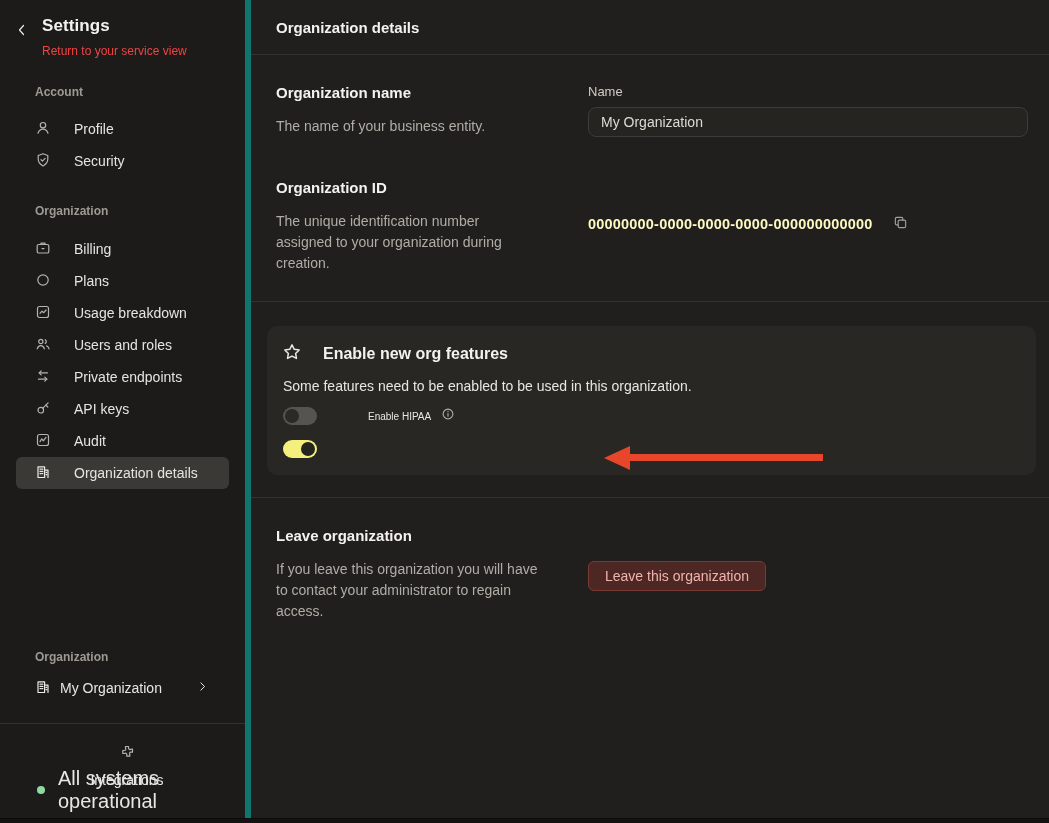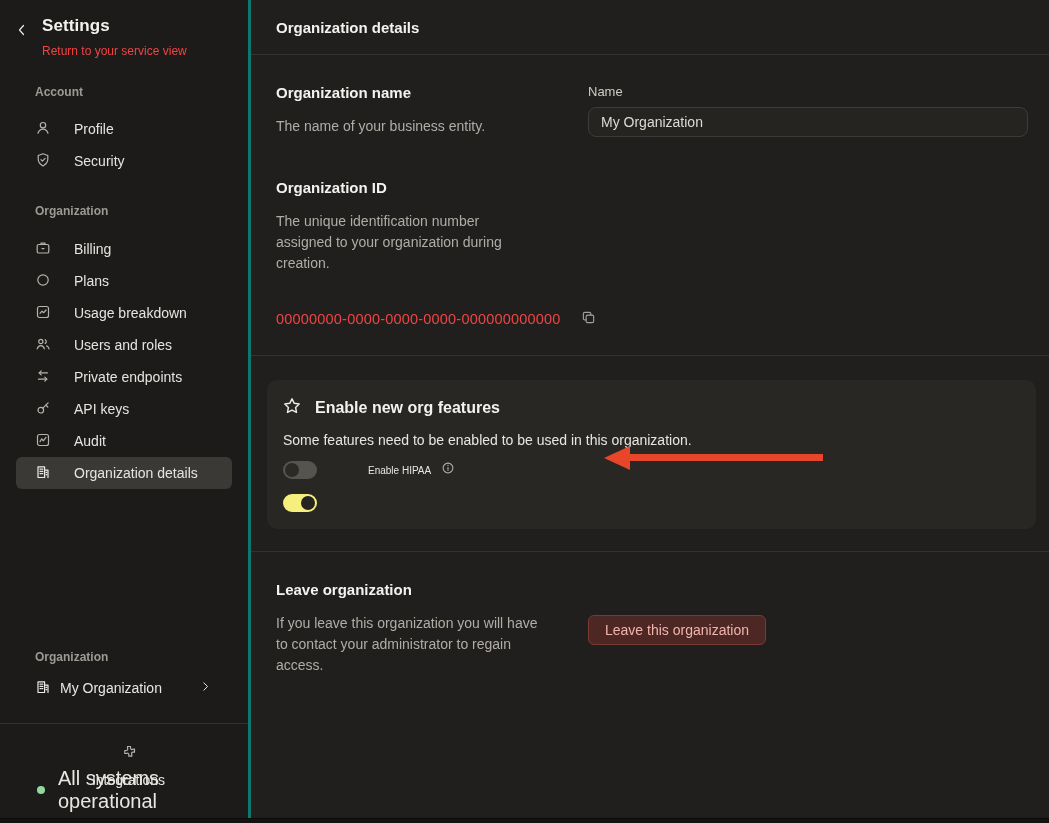--- a/index.html
+++ b/index.html
@@ -10,21 +10,21 @@
     -webkit-font-smoothing:antialiased;
   }
   .app { display:flex; width:1049px; height:823px; position:relative; }
 
   
   .ic { width:16px; height:16px; stroke:#b6b3ad; fill:none; stroke-width:1.2; stroke-linecap:round; stroke-linejoin:round; flex:none; }
   .ic.white { stroke:#eceae6; }
 
   
   .sidebar {
-    width:251px; height:100%; background:#1c1b19; border-right:3px solid #0f766e;
+    width:251px; height:100%; background:#1c1b19; border-right:6px solid #0f766e;
     display:flex; flex-direction:column; flex:none;
   }
   .sb-header { display:flex; padding:16px 16px 0 14px; gap:10px; cursor:pointer; }
   .sb-back { width:18px; padding-top:6px; }
   .sb-title { font-size:17px; font-weight:700; color:#f4f2ef; letter-spacing:.1px; }
   .sb-subtitle { font-size:12px; color:#ef4444; margin-top:8px; }
   .sb-label { font-size:12px; font-weight:700; color:#9d9a94; margin:27px 0 0 35px; }
   .sb-list { margin-top:14px; }
   .sb-list.second { margin-top:15px;text-align:center; }
   .sb-item {
@@ -51,32 +51,32 @@
   .col-l p { margin-top:15px; font-size:14px; line-height:21px; color:#b0ada7; }
   .col-r { flex:1; min-width:0; }
 
   .field-label { font-size:13px; font-weight:500; color:#cfccc6; }
   .text-input {
     margin-top:8px; width:100%; height:30px; background:#252421; border:1px solid #3d3b37;
     border-radius:8px; color:#dddbd7; font-size:14px; padding:0 12px;
     font-family:"Liberation Sans","DejaVu Sans",sans-serif; outline:none;
   }
 
-  .section.orgid { padding-top:42px;flex-direction:column; }
+  .section.orgid { padding-top:42px; }
   .orgid-row { display:flex; align-items:center; gap:20px; padding-top:36px; }
-  .orgid-val { font-size:14.5px; font-weight:400; color:#ef4444; letter-spacing:.2px; }
+  .orgid-val { font-size:14.5px; font-weight:700; color:#fef9c3; letter-spacing:.2px; }
   .copy-btn { background:none; border:none; cursor:pointer; padding:0; display:flex; }
 
   .hdiv { border-top:1px solid #343230; margin-top:27px; }
   .hdiv.below-card { margin-top:22px; }
 
   .card {
     margin:24px 13px 0 16px; background:#282724; border-radius:10px; padding:17px 16px 15px;
   }
-  .card-title { display:flex; align-items:center; gap:14px; }
+  .card-title { display:flex; align-items:center; gap:22px; }
   .card-title h3 { font-size:16px; font-weight:700; color:#f4f2ef; }
   .card-desc { margin-top:13px; font-size:14px; color:#e8e6e2; }
   .toggle-row { display:flex; align-items:center; gap:10px; margin-top:11px; height:22px; }
   .toggle { width:34px; height:18px; border-radius:9px; position:relative; flex:none; cursor:pointer; }
   .toggle .knob { width:14px; height:14px; border-radius:50%; position:absolute; top:2px; }
   .toggle.off { background:#56544f; }
   .toggle.off .knob { left:2px; background:#2b2a27; }
   .toggle.on .knob { right:2px; background:#252420; }
   .toggle-label { font-size:10px; color:#e8e6e2;margin-left:41px; }
 

